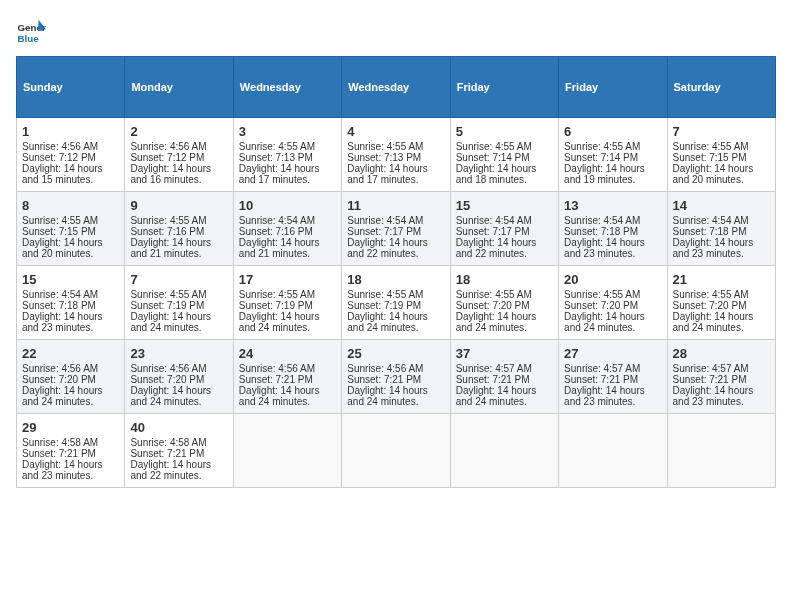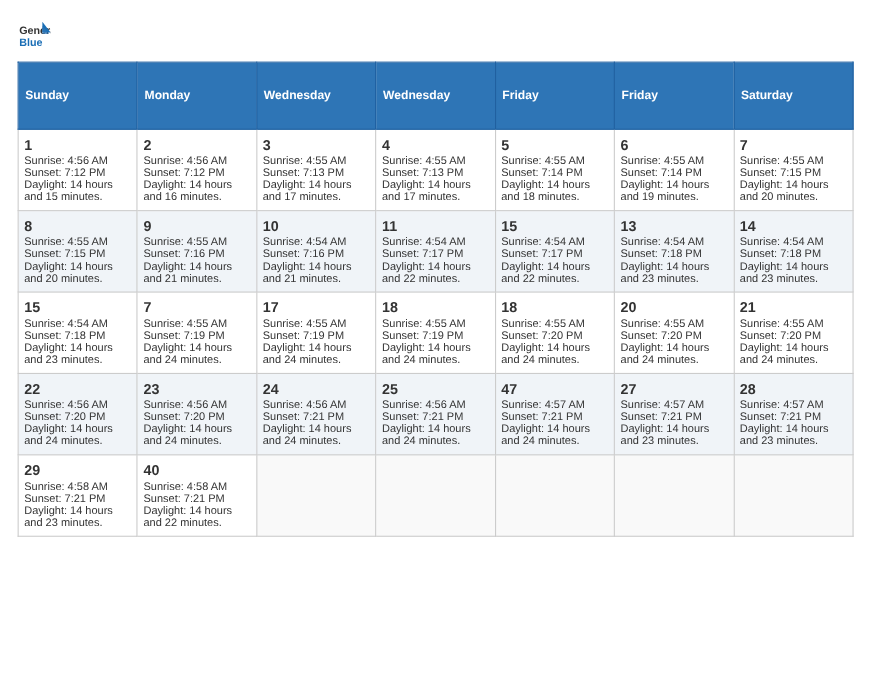--- a/index.html
+++ b/index.html
@@ -278,21 +278,21 @@
           <div>and 24 minutes.</div>
         </td>
         <td>
           <span class="day-num">25</span>
           <div>Sunrise: 4:56 AM</div>
           <div>Sunset: 7:21 PM</div>
           <div>Daylight: 14 hours</div>
           <div>and 24 minutes.</div>
         </td>
         <td>
-          <span class="day-num">47</span>
+          <span class="day-num">37</span>
           <div>Sunrise: 4:57 AM</div>
           <div>Sunset: 7:21 PM</div>
           <div>Daylight: 14 hours</div>
           <div>and 24 minutes.</div>
         </td>
         <td>
           <span class="day-num">27</span>
           <div>Sunrise: 4:57 AM</div>
           <div>Sunset: 7:21 PM</div>
           <div>Daylight: 14 hours</div>

